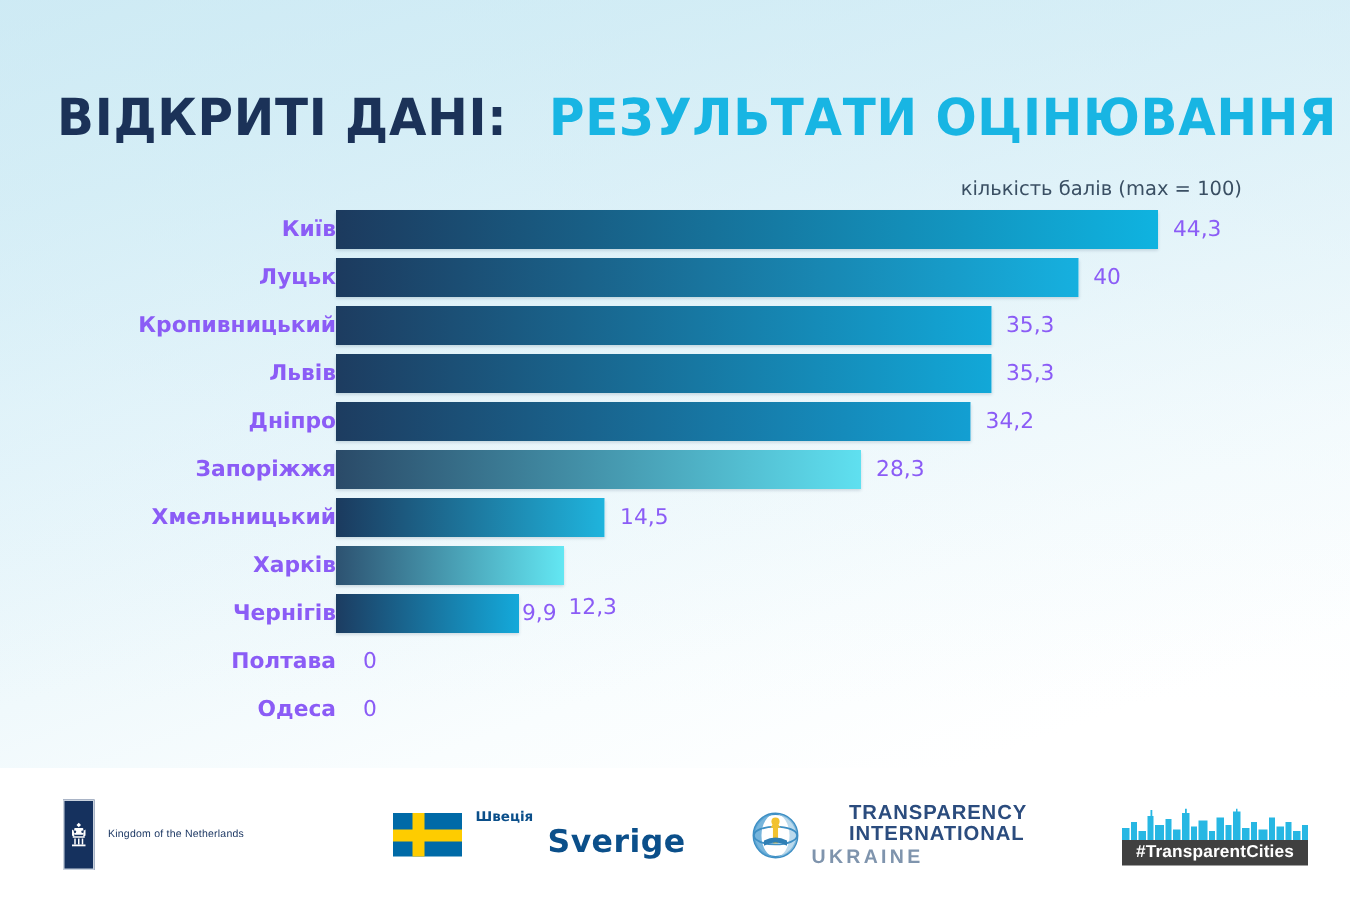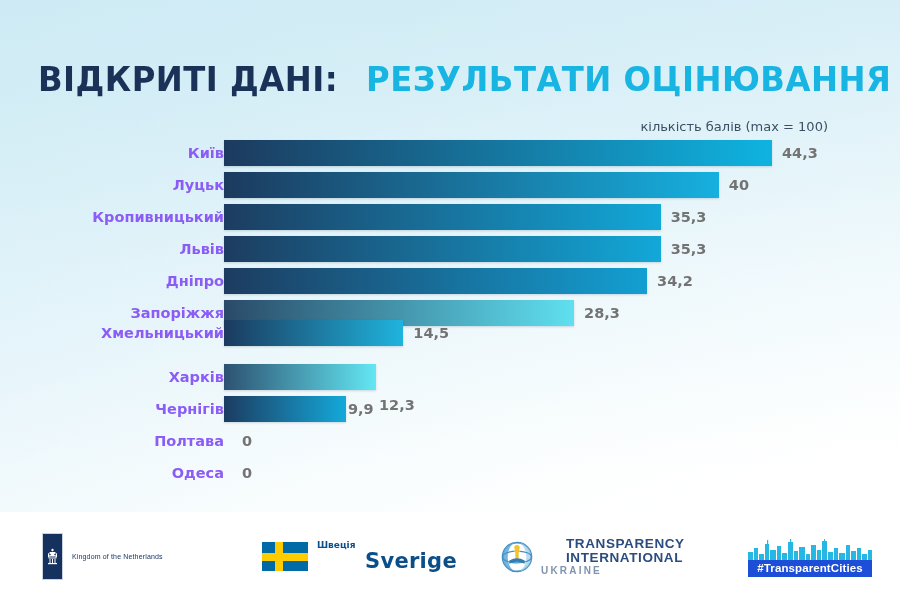--- a/index.html
+++ b/index.html
@@ -66,21 +66,21 @@
     text-align:right; white-space:nowrap;
     font-size:14.5px; color:#8b5cf6; font-weight:600;
     font-family:"DejaVu Sans", sans-serif;
   }
   .bar {
     position:absolute; left:224px; top:0; height:26px;
     box-shadow:0 1px 2px rgba(30,60,90,0.18);
   }
   .bar-value {
     position:absolute; top:0; height:26px; line-height:26px;
-    font-size:14.5px; font-weight:bold; color:#737373;
+    font-size:14.5px; font-weight:normal; color:#8b5cf6;
     font-family:"DejaVu Sans", sans-serif;
     white-space:nowrap;
   }
 
   
   .logos { position:absolute; left:0; top:512px; width:900px; height:89px; }
   .logo { position:absolute; top:0; height:89px; display:flex; align-items:center; }
 
   .nl-banner {
     width:21px; height:47px; background:#15315e;
@@ -100,28 +100,28 @@
   .se-top { font-size:9px; color:#0b4f8a; font-weight:bold; font-family:"DejaVu Sans", sans-serif; }
   .se-bot { font-size:21px; color:#0b4f8a; font-weight:bold; letter-spacing:0.3px; font-family:"DejaVu Sans", sans-serif; margin-top:1px;margin-left:48px; }
 
   .ti-mark { width:34px; height:34px; }
   .ti-text { margin-left:7px; line-height:1.05; }
   .ti-l1, .ti-l2 {
     font-size:13.5px; font-weight:bold; color:#2b4c7e; letter-spacing:0.6px;
     font-family:"Liberation Sans", sans-serif;
     margin-left:25px;
   }
-  .ti-l3 { font-size:10px; font-weight:bold; color:#7f94ad; letter-spacing:2.2px; margin-top:1px;
+  .ti-l3 { font-size:13px; font-weight:bold; color:#7f94ad; letter-spacing:2.2px; margin-top:1px;
     font-family:"Liberation Sans", sans-serif; }
 
   .tc-wrap { position:relative; width:124px; height:40px; }
   .tc-sky { position:absolute; left:0; bottom:16px; width:124px; height:22px; }
   .tc-band {
     position:absolute; left:0; bottom:0; width:124px; height:17px;
-    background:#1d4ed8; display:flex; align-items:center; justify-content:center;
+    background:#404040; display:flex; align-items:center; justify-content:center;
   }
   .tc-band span {
     font-size:11.5px; font-weight:bold; color:#ffffff; letter-spacing:0.1px;
     font-family:"Liberation Sans", sans-serif;
   }
 </style>
 </head>
 <body>
 
 <div id="root">
@@ -160,21 +160,21 @@
       <div class="row" style="top: 128px;">
         <div class="row-label">Дніпро</div>
         <div class="bar" style="width: 423.054px; background: linear-gradient(to right, rgb(29, 60, 96) 0%, rgb(19, 159, 210) 100%);"></div>
         <div class="bar-value" style="left: 657.054px;">34,2</div>
       </div>
       <div class="row" style="top: 160px;">
         <div class="row-label">Запоріжжя</div>
         <div class="bar" style="width: 350.071px; background: linear-gradient(to right, rgb(42, 74, 104) 0%, rgb(95, 224, 240) 100%);"></div>
         <div class="bar-value" style="left: 584.071px;">28,3</div>
       </div>
-      <div class="row" style="top: 180px;">
+      <div class="row" style="top: 192px;">
         <div class="row-label">Хмельницький</div>
         <div class="bar" style="width: 179.365px; background: linear-gradient(to right, rgb(27, 58, 94) 0%, rgb(31, 180, 221) 100%);"></div>
         <div class="bar-value" style="left: 413.365px;">14,5</div>
       </div>
       <div class="row" style="top: 224px;">
         <div class="row-label">Харків</div>
         <div class="bar" style="width: 152.151px; background: linear-gradient(to right, rgb(45, 82, 113) 0%, rgb(99, 231, 243) 100%);"></div>
         <div class="bar-value" style="left: 379px; margin-top: 28px;">12,3</div>
       </div>
       <div class="row" style="top: 256px;">

